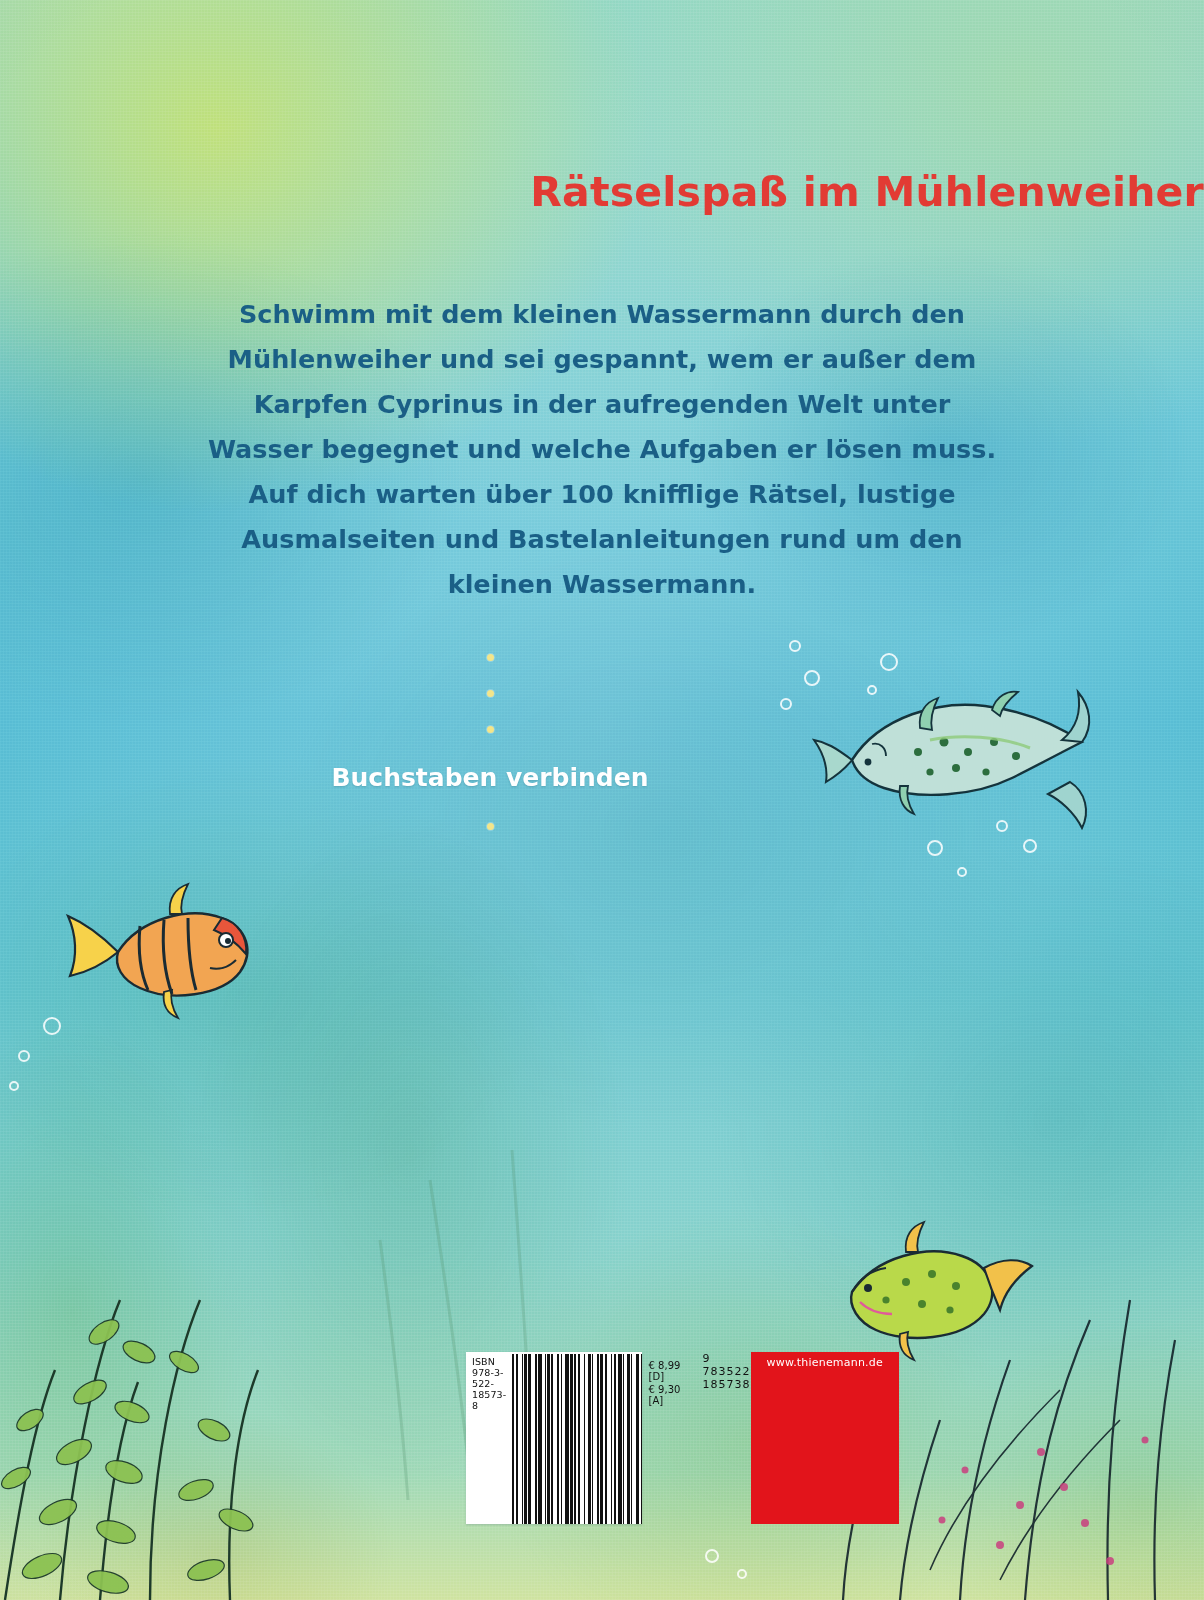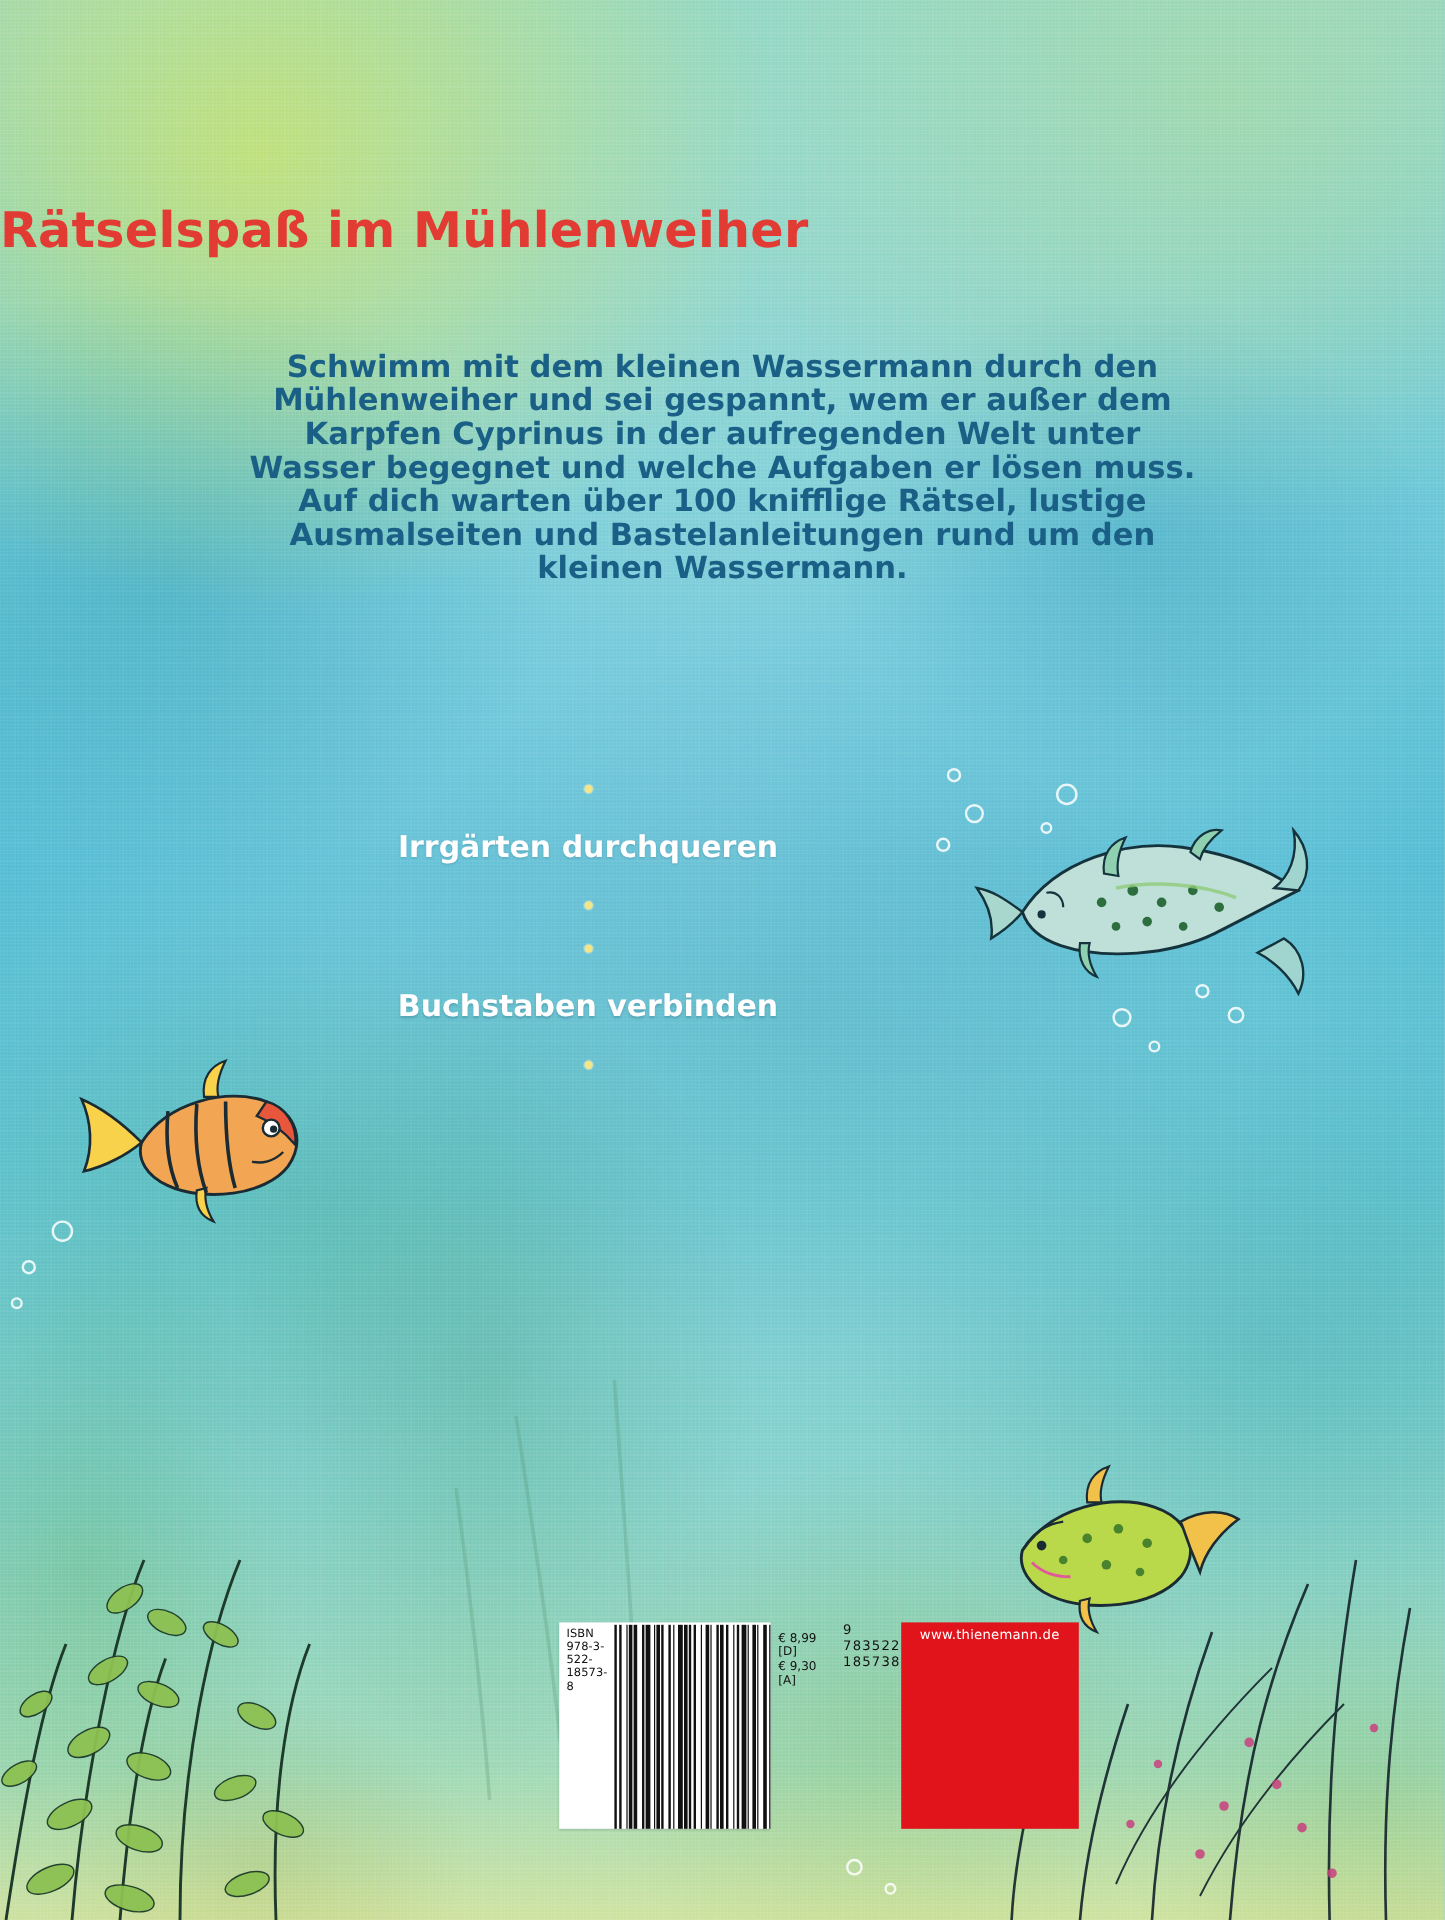--- a/index.html
+++ b/index.html
@@ -39,29 +39,29 @@
       repeating-linear-gradient(0deg, rgba(255,255,255,.35) 0 1px, rgba(0,0,0,0) 1px 3px),
       repeating-linear-gradient(90deg, rgba(255,255,255,.28) 0 1px, rgba(0,0,0,0) 1px 3px);
   }
   .vignette{position:absolute;inset:0;
     background:radial-gradient(ellipse 85% 85% at 50% 45%, rgba(255,255,255,.18) 0%, rgba(0,0,0,0) 60%),
                radial-gradient(ellipse 120% 100% at 50% 50%, rgba(0,0,0,0) 60%, rgba(0,60,70,.12) 100%);}
 
   
   .content{position:absolute;inset:0;}
   .title{
-    position:absolute;left:0;right:0;top:168px;text-align:left;
+    position:absolute;left:0;right:0;top:168px;text-align:right;
     font-family:"DejaVu Sans", sans-serif;
     font-weight:bold;font-size:41px;letter-spacing:.2px;
     color:#e23b34;
   }
   .blurb{
     position:absolute;left:200px;width:804px;top:292px;
     text-align:center;color:#1a5f86;
-    font-size:25.5px;line-height:28px;font-weight:bold;
+    font-size:25.5px;line-height:45px;font-weight:bold;
   }
   .features{position:absolute;left:170px;width:640px;top:625px;text-align:center;}
   .feature{
     color:#ffffff;font-weight:bold;font-size:25px;line-height:32px;
     text-shadow:0 1px 2px rgba(20,80,100,.25);
   }
   .dot{
     width:7px;height:7px;border-radius:50%;background:#f3e58a;
     margin:29px auto;box-shadow:0 0 0 1px rgba(255,255,255,.25);
   }
@@ -234,21 +234,20 @@
   </g>
 </svg>
 
 <div class="content">
   <div class="title">Rätselspaß im Mühlenweiher</div>
 
   <div class="blurb">Schwimm mit dem kleinen Wassermann durch den Mühlenweiher und sei gespannt, wem er außer dem Karpfen Cyprinus in der aufregenden Welt unter Wasser begegnet und welche Aufgaben er lösen muss. Auf dich warten über 100 knifflige Rätsel, lustige Ausmalseiten und Bastelanleitungen rund um den kleinen Wassermann.</div>
 
   <div class="features">
     <div class="dot"></div>
-    <div class="feature">Irrgärten durchqueren</div>
     <div class="dot"></div>
     <div class="dot"></div>
     <div class="feature">Buchstaben verbinden</div>
     <div class="dot"></div>
   </div>
 </div>
 
 <div class="barcode-box">
   <div class="bc-isbn">ISBN 978-3-522-18573-8</div>
   <div class="bc-mid">

